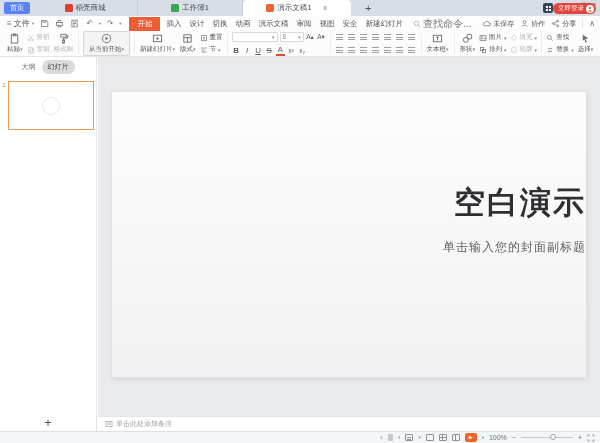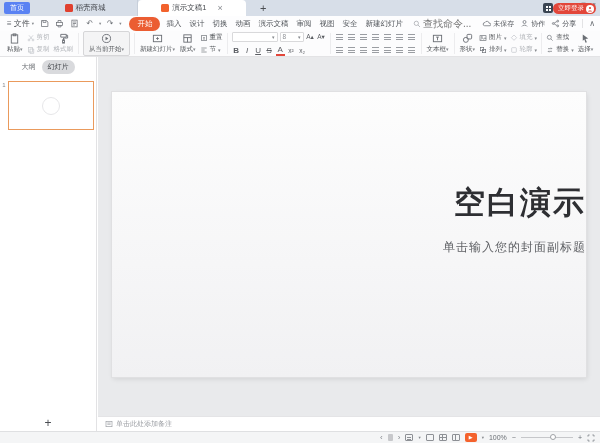--- a/index.html
+++ b/index.html
@@ -30,21 +30,21 @@
   
   .menubar{position:absolute;top:16px;left:0;right:0;height:15px;background:#fdfdfe;
            display:flex;align-items:center;padding:0 5px;gap:3px}
   .file-btn{display:flex;gap:2px;align-items:center;font-size:8px;color:#4f5257;padding:0 2px}
   .mb-ico{width:12px;height:12px;display:flex;align-items:center;justify-content:center;color:#6b6f75}
   .mb-ico svg{width:9px;height:9px}
   .glyph{font-size:8px;color:#6b6f75}
   .tiny-caret{font-size:4.5px;color:#85888d;line-height:6px}
   .ribbon-tabs{display:flex;align-items:center;margin-left:5px}
   .rtab{padding:2px 4px;font-size:7.5px;color:#4f5358;white-space:nowrap}
-  .rtab.active{background:#eb5d32;color:#fff;border-radius:7px;padding:2px 8px;margin-right:2px}
+  .rtab.active{background:#eb5d32;color:#fff;border-radius:0;padding:2px 8px;margin-right:2px}
   .cmd-search{display:flex;align-items:center;gap:2px;margin-left:3px;color:#9a9da3}
   .cmd-search svg{width:8px;height:8px}
   .cmd-search input{width:52px;border:none;outline:none;background:transparent;font-size:10px;color:#777;
                     font-family:Liberation Sans, sans-serif}
   .mb-right{margin-left:auto;display:flex;align-items:center;gap:6px;font-size:7px;color:#55585e;white-space:nowrap}
   .mb-act{display:flex;align-items:center;gap:2px}
   .mb-act svg{width:9px;height:9px;color:#6b6f75}
   .vdiv{width:1px;height:9px;background:#e3e3e5}
 
   
@@ -119,20 +119,24 @@
 </head>
 <body>
 
 <div class="tabbar">
   <div class="home-tab">首页</div>
 
   <div class="doc-tab">
     <span class="doc-ico" style="background:#e0402e"></span>
     <span>稻壳商城</span>
   </div>
+  <div class="doc-tab">
+    <span class="doc-ico" style="background:#34a853"></span>
+    <span>工作簿1</span>
+  </div>
   <div class="doc-tab active">
     <span class="doc-ico" style="background:#f2622d"></span>
     <span>演示文稿1</span>
     <span class="tab-close">×</span>
   </div>
   <div class="new-tab">+</div>
 
   <div class="win-controls">
     <span>−</span>
     <span>□</span>

